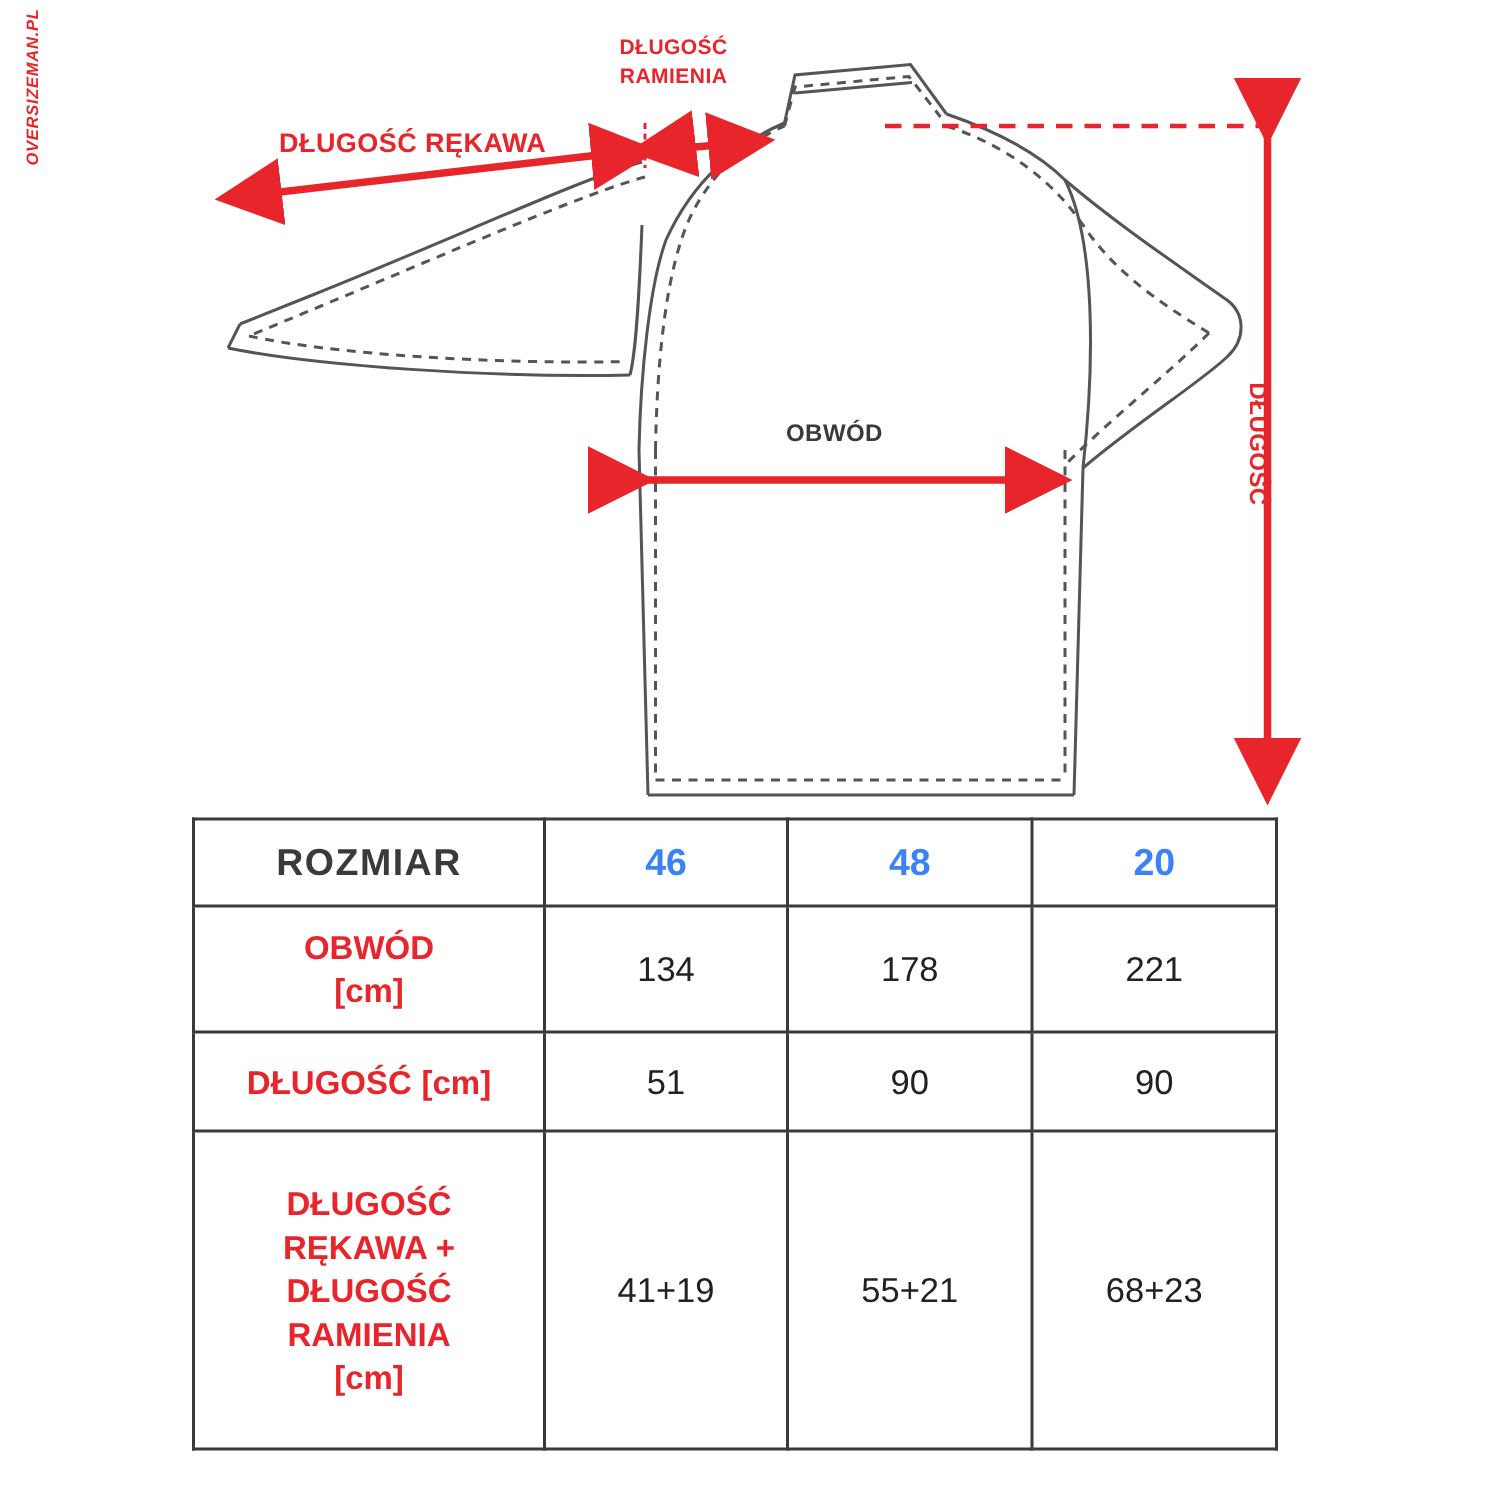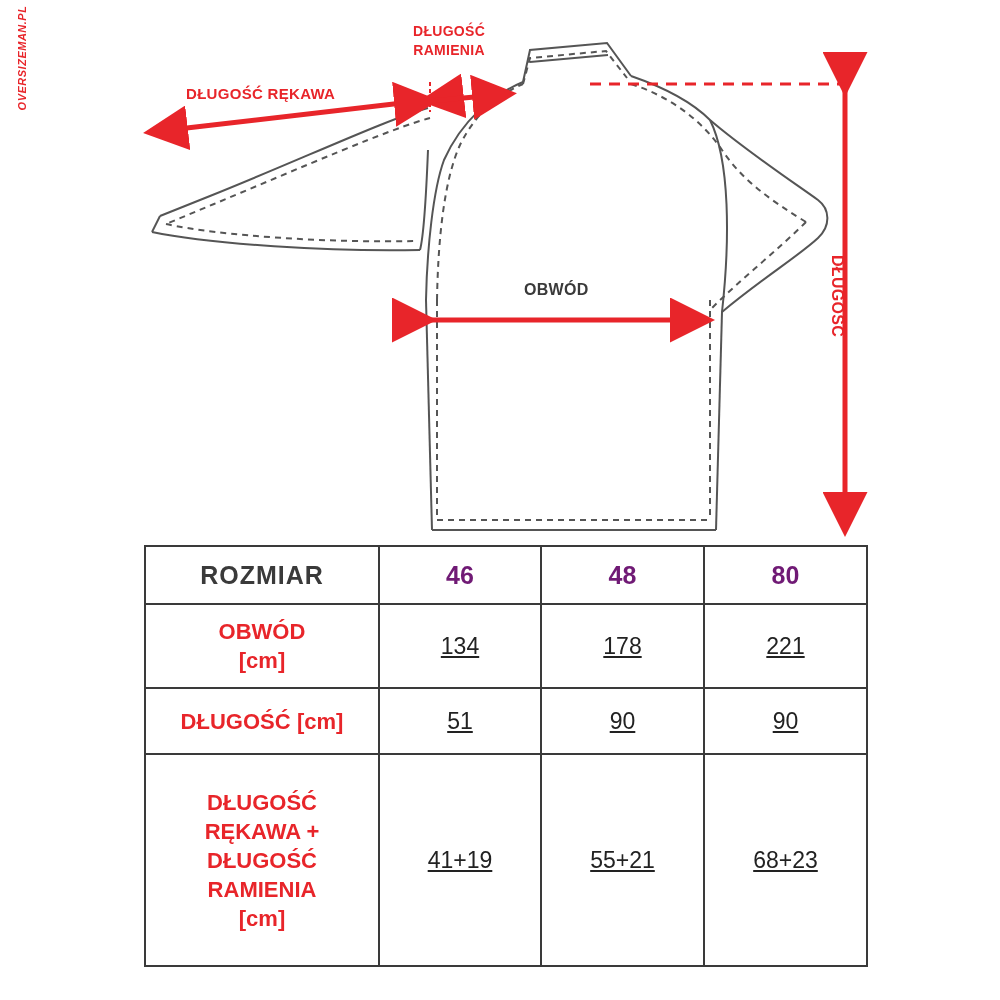--- a/index.html
+++ b/index.html
@@ -45,39 +45,39 @@
     top: 0;
     width: 1000px;
     height: 545px;
   }
 
   
   .lbl {
     position: absolute;
     color: #e8252a;
     font-weight: bold;
-    font-size: 15px;
+    font-size: 18px;
     white-space: nowrap;
     letter-spacing: 0.3px;
   }
   .lbl-sleeve { left: 186px; top: 85px; }
   .lbl-shoulder { left: 413px; top: 22px; text-align: center; line-height: 19px; font-size: 14px;}
   .lbl-chest { left: 524px; top: 281px; font-size: 16px; color:#3a3a3a; font-weight:bold;}
   .lbl-length {
     left: 846px;
     top: 255px;
     transform: rotate(90deg);
     transform-origin: left top;
     font-size: 16px;
   }
 
   
   #size-table {
     position: absolute;
-    left: 144px;
+    left: 128px;
     top: 545px;
     width: 722px;
     border-collapse: collapse;
     table-layout: fixed;
   }
   #size-table td, #size-table th {
     border: 2px solid #3a3a3a;
     text-align: center;
     vertical-align: middle;
     font-size: 23px;
@@ -87,33 +87,33 @@
   }
   #size-table .hdr-label {
     font-size: 25px;
     font-weight: bold;
     color: #3a3a3a;
     letter-spacing: 1px;
   }
   #size-table .hdr-size {
     font-size: 25px;
     font-weight: bold;
-    color: #701a75;
+    color: #3b82f6;
   }
   .rowlabel {
     color: #e8252a;
     font-weight: bold;
     font-size: 22px;
     line-height: 29px;
   }
   .r-obwod { height: 84px; }
   .r-dlugosc { height: 66px; margin-left: 16px; }
   .r-rekaw { height: 212px; }
   .r-head { height: 58px; }
-  .cellval { font-size: 24px; text-decoration: underline; }
+  .cellval { font-size: 24px; }
 </style>
 </head>
 <body>
 
 <div id="root">
 
   <div class="watermark">OVERSIZEMAN.PL</div>
 
   <svg id="garment" viewBox="0 0 1000 545">
 
@@ -188,21 +188,21 @@
       <col style="width:234px">
       <col style="width:162px">
       <col style="width:163px">
       <col style="width:163px">
     </colgroup>
     <tbody>
       <tr class="r-head">
         <td class="hdr-label">ROZMIAR</td>
         <td class="hdr-size">46</td>
         <td class="hdr-size">48</td>
-        <td class="hdr-size">80</td>
+        <td class="hdr-size">20</td>
       </tr>
 
       <tr class="r-obwod">
         <td>
           <div class="rowlabel">OBWÓD</div>
           <div class="rowlabel unit">[cm]</div>
         </td>
         <td class="cellval">134</td>
         <td class="cellval">178</td>
         <td class="cellval">221</td>

